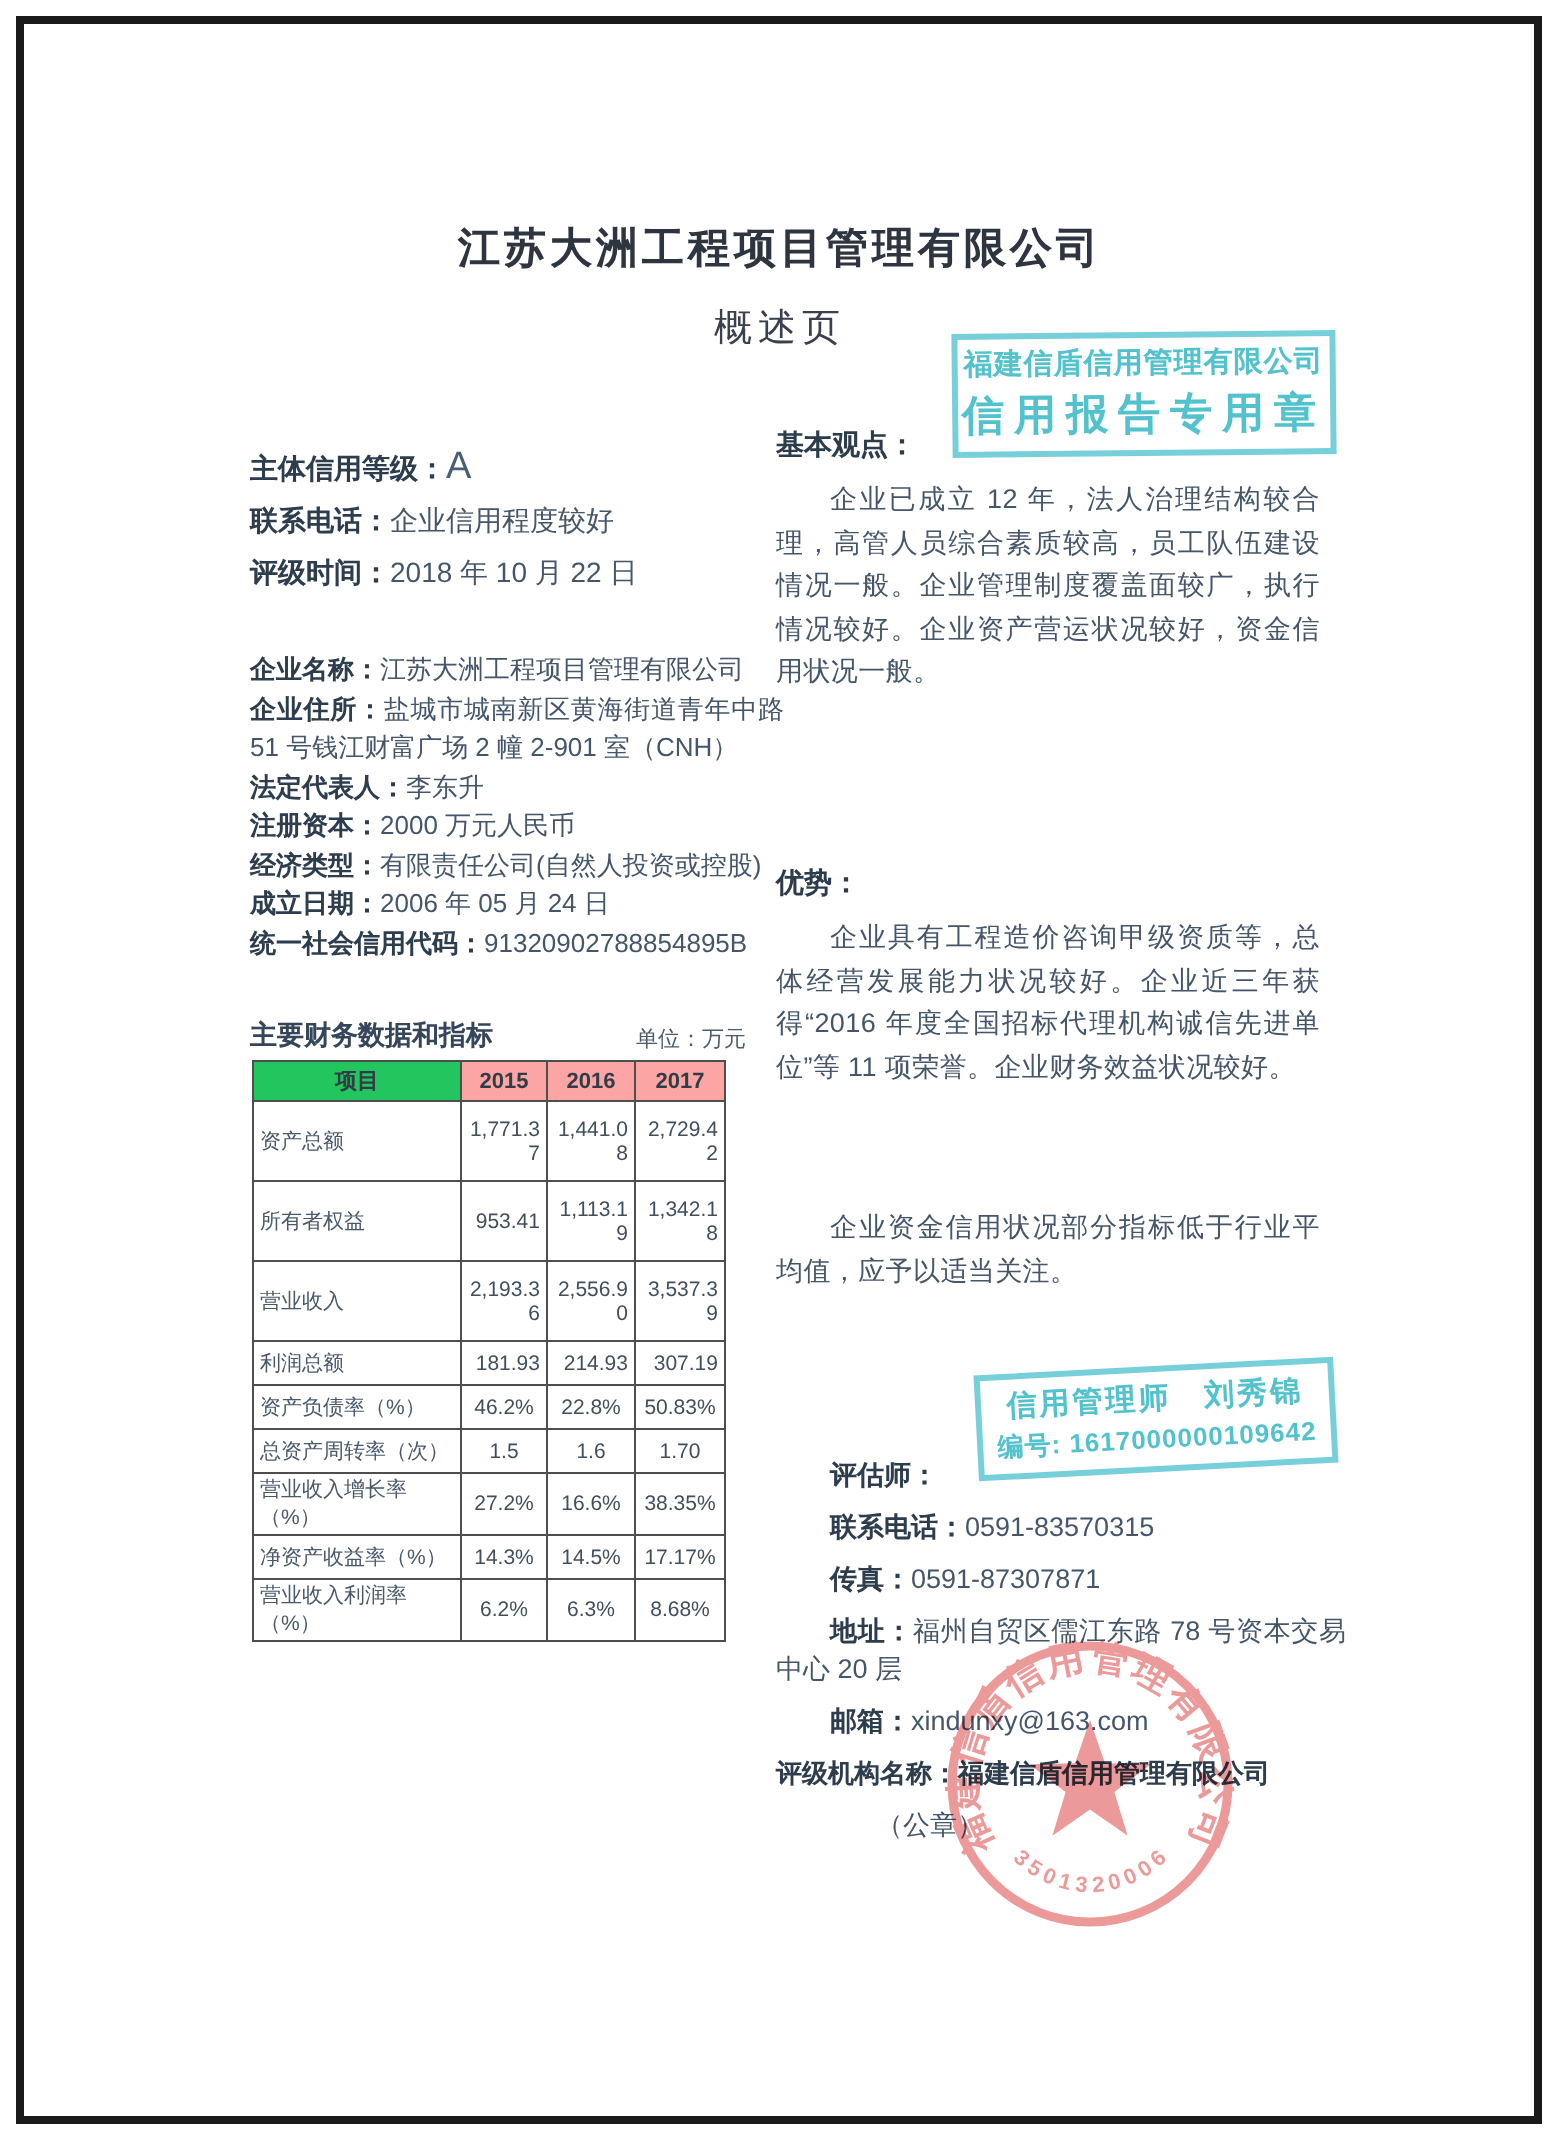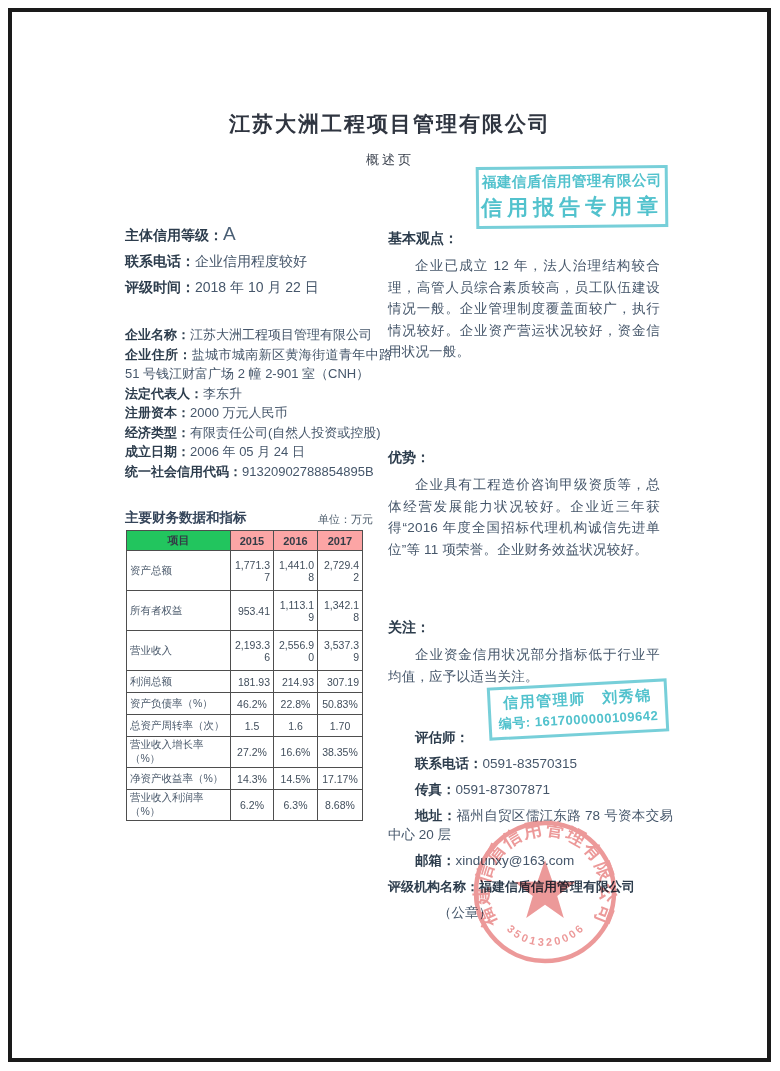--- a/index.html
+++ b/index.html
@@ -6,21 +6,21 @@
   body{
     width:780px;height:1071px;background:#ffffff;position:relative;
     font-family:"Liberation Sans","DejaVu Sans",sans-serif;
     color:#45566a;overflow:hidden;
   }
   .frame{position:absolute;left:8px;top:8px;right:9px;bottom:9px;border:4px solid #1a1a1a;}
   
   .doc-title{position:absolute;top:110px;left:0;width:100%;text-align:center;
     font-size:21px;font-weight:bold;color:#2f3540;letter-spacing:2px;}
   .doc-subtitle{position:absolute;top:151px;left:0;width:100%;text-align:center;
-    font-size:13px;color:#3a414d;letter-spacing:3px;}
+    font-size:19px;color:#3a414d;letter-spacing:3px;}
   b.lbl{color:#2d3d4d;font-weight:bold;}
   
   .rating{position:absolute;left:125px;top:221px;width:266px;font-size:14px;line-height:26px;}
   .rating p{margin:0;}
   .grade{font-size:19px;color:#4a5f75;}
   
   .company{position:absolute;left:125px;top:325px;width:267px;font-size:13px;line-height:19.5px;}
   .company p{margin:0;text-align:justify;}
   
   .fin-head{position:absolute;left:125px;top:509px;width:248px;display:flex;justify-content:space-between;align-items:flex-end;gap:44px;}
@@ -33,21 +33,21 @@
   table.fin thead th{background:#fca5a5;height:17px;font-size:11px;font-weight:bold;color:#333c46;}
   table.fin thead th:first-child{background:#22c55e;}
   table.fin .c0{width:104px}.fin .c1{width:43px}.fin .c2{width:44px}.fin .c3{width:45px}
   table.fin td.lbl{text-align:left;color:#49586a;}
   table.fin td.num{text-align:right;word-break:break-all;}
   table.fin tbody tr:nth-child(-n+3){height:40px;padding-left:10px;}
   table.fin tbody tr:nth-child(n+4){height:22px;}
   table.fin tbody tr:nth-child(n+5) td.num{text-align:center;word-break:normal;}
   
   .sec{position:absolute;left:388px;width:272px;}
-  .sec h4{margin:16px 0 7px 0;font-size:14px;color:#2c3c4c;}
+  .sec h4{margin:0 0 7px 0;font-size:14px;color:#2c3c4c;}
   .sec p{margin:0;font-size:13.5px;line-height:21.5px;text-indent:2em;text-align:justify;letter-spacing:.2px;}
   #sec-basic{top:214px}#sec-strengths{top:433px}#sec-concerns{top:603px}
   
   .assessor{position:absolute;left:388px;top:728px;width:285px;font-size:13.5px;}
   .assessor p{margin:0 0 7px 0;line-height:19px;text-indent:2em;text-align:justify;}
   .assessor p.agency{text-indent:0;font-size:13px;}
   .assessor p.seal-note{text-indent:0;margin-left:50px;margin-top:3px;}
   
   .stamp1{position:absolute;left:476px;top:166px;width:182px;padding:3px 2px 4px;
     border:3px solid rgba(85,195,207,.8);color:#52c2cd;text-align:center;
@@ -167,21 +167,20 @@
 
 <div class="sec" id="sec-basic">
   <h4>基本观点：</h4>
   <p>企业已成立 12 年，法人治理结构较合理，高管人员综合素质较高，员工队伍建设情况一般。企业管理制度覆盖面较广，执行情况较好。企业资产营运状况较好，资金信用状况一般。</p>
 </div>
 <div class="sec" id="sec-strengths">
   <h4>优势：</h4>
   <p>企业具有工程造价咨询甲级资质等，总体经营发展能力状况较好。企业近三年获得“2016 年度全国招标代理机构诚信先进单位”等 11 项荣誉。企业财务效益状况较好。</p>
 </div>
 <div class="sec" id="sec-concerns">
-  <h4>关注：</h4>
   <p>企业资金信用状况部分指标低于行业平均值，应予以适当关注。</p>
 </div>
 
 <div class="assessor">
   <p><b class="lbl">评估师：</b></p>
   <p><b class="lbl">联系电话：</b><span>0591-83570315</span></p>
   <p><b class="lbl">传真：</b><span>0591-87307871</span></p>
   <p><b class="lbl">地址：</b><span>福州自贸区儒江东路 78 号资本交易中心 20 层</span></p>
   <p><b class="lbl">邮箱：</b><span>xindunxy@163.com</span></p>
   <p class="agency"><b class="lbl">评级机构名称：</b><b class="lbl">福建信盾信用管理有限公司</b></p>

